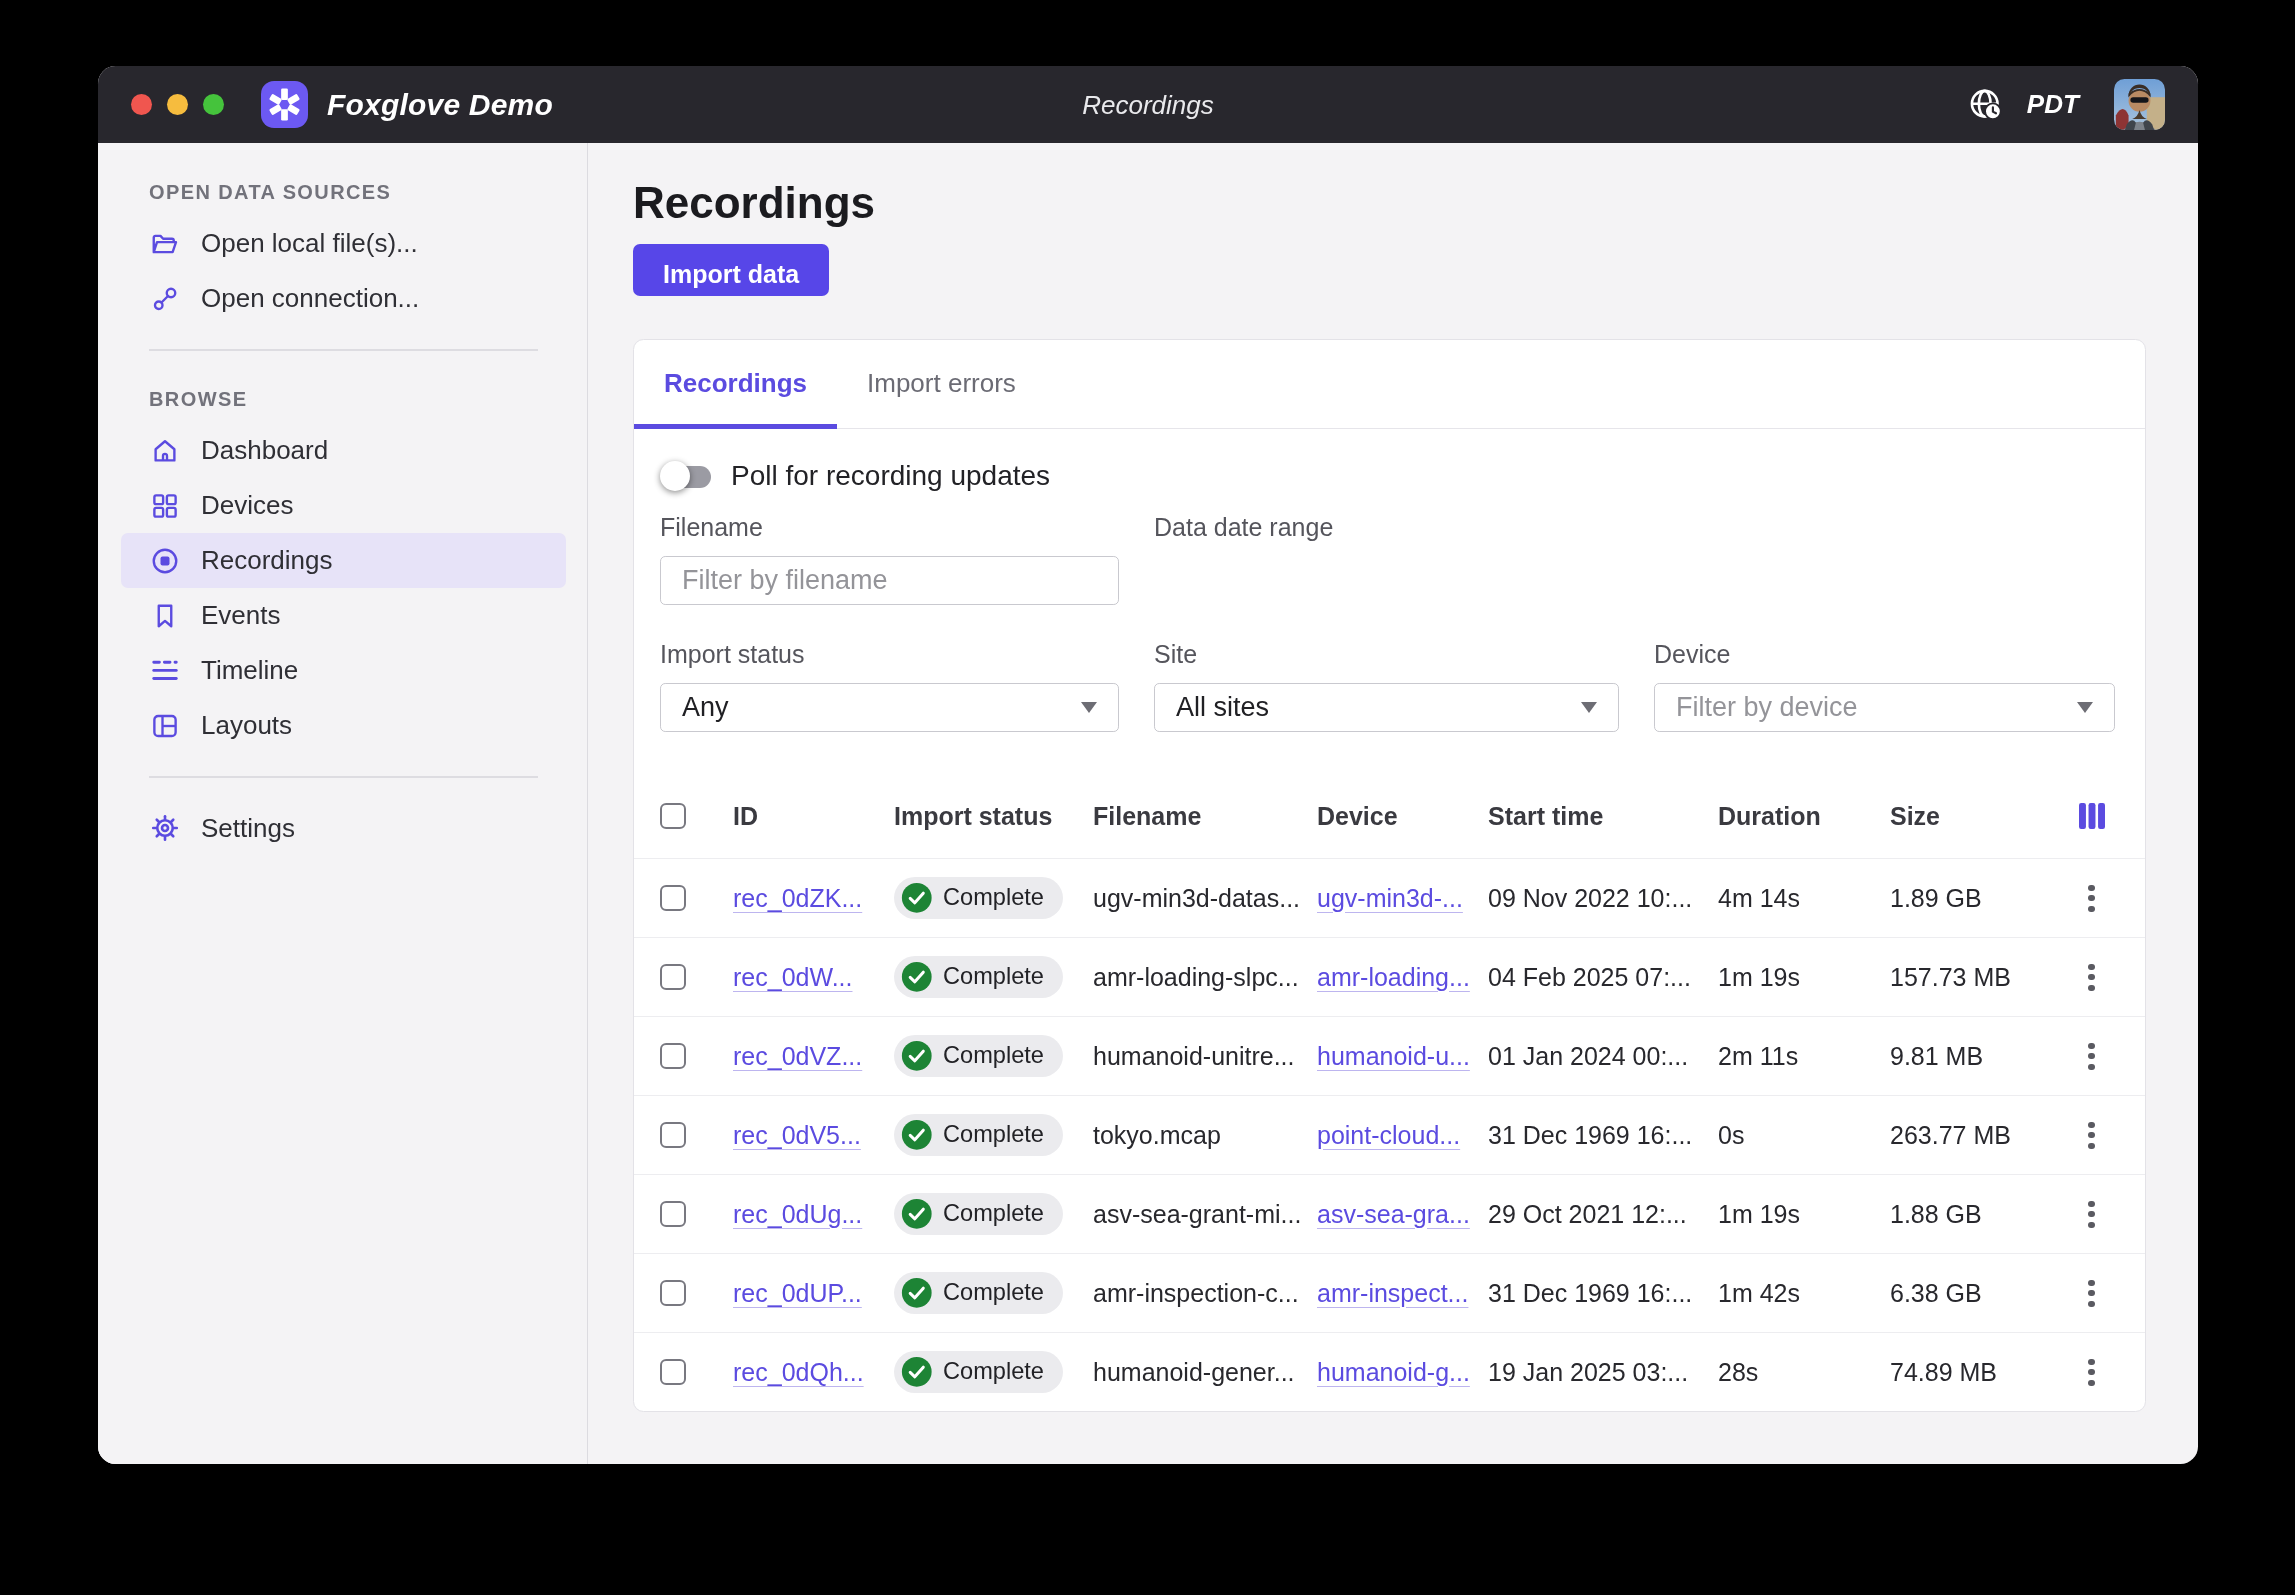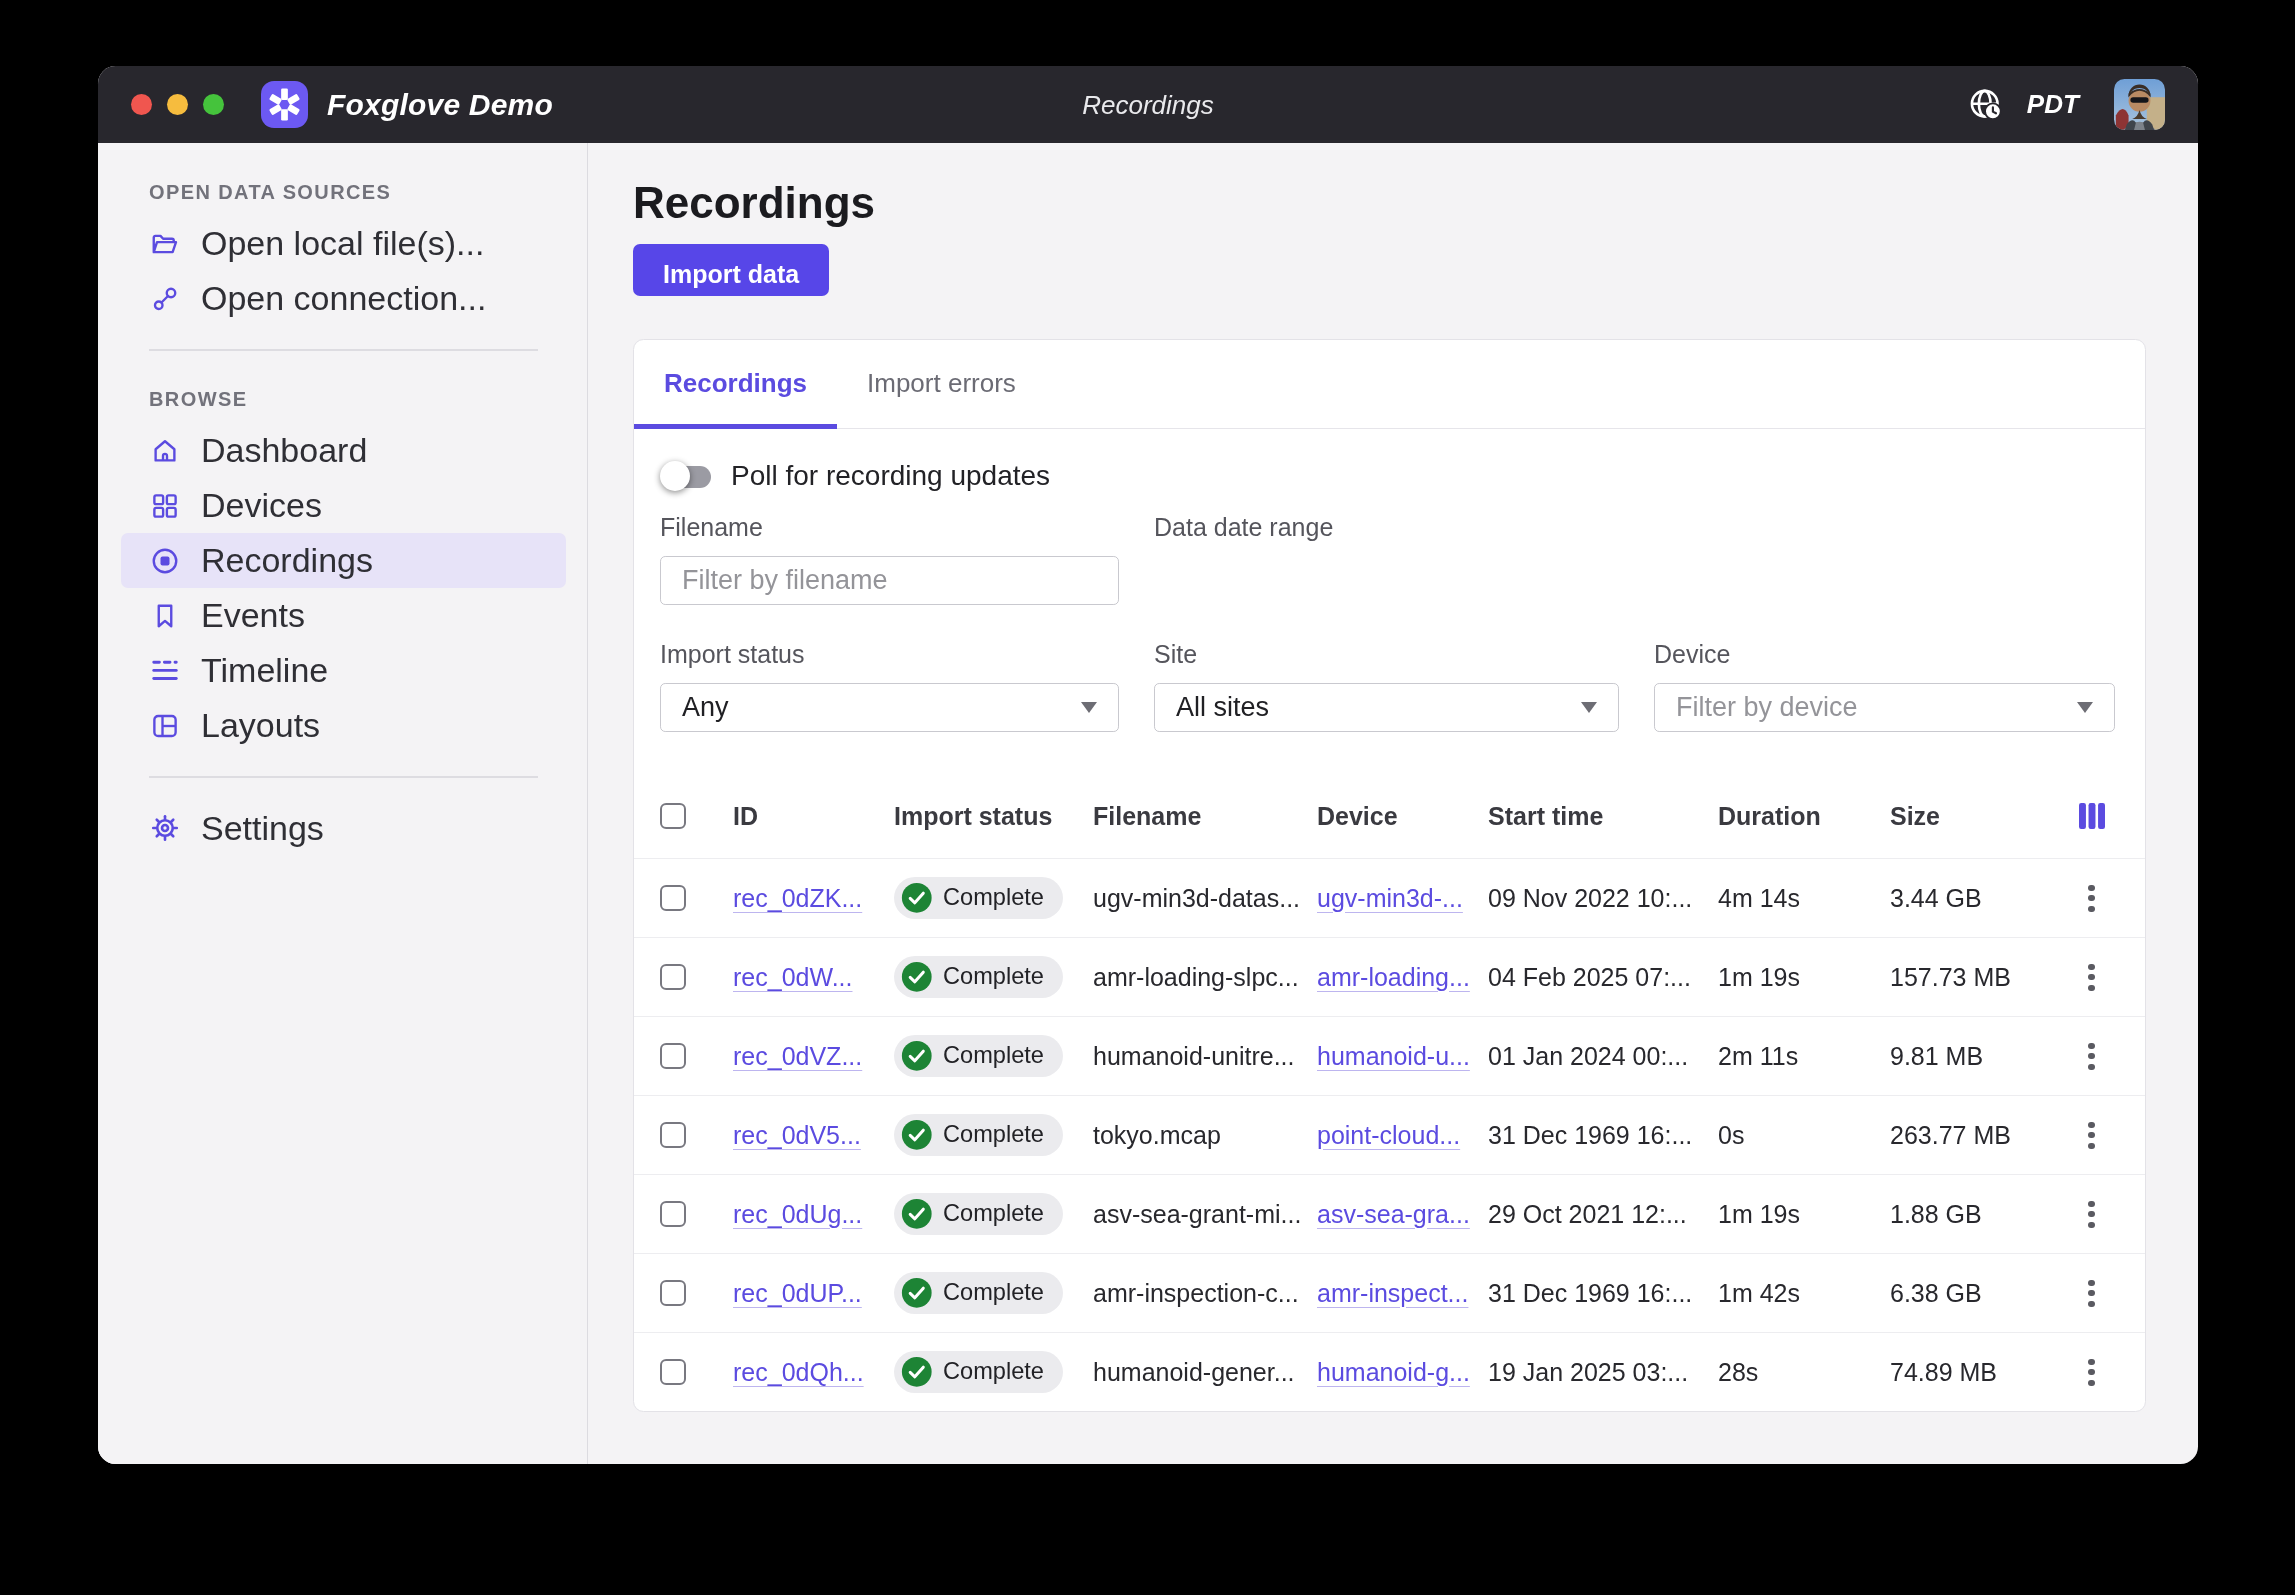--- a/index.html
+++ b/index.html
@@ -47,21 +47,21 @@
 
   
   .sidebar{ width:490px; flex:none; background:var(--sidebar-bg); border-right:1.7px solid #dcdbe0; padding-top:1px; }
   .side-heading{
     margin:37px 52px 12.2px 51px; font-size:20px; font-weight:600;
     color:#72727b; letter-spacing:1.4px;
   }
   .side-item{
     height:55px; display:flex; align-items:center; gap:21px;
     margin:0 21px 0 23px; padding-left:29px; border-radius:7px;
-    color:#2f2f35; font-size:34px; cursor:default; white-space:nowrap;
+    color:#2f2f35; font-size:26px; cursor:default; white-space:nowrap;
   }
   .side-item.selected{ background:var(--selected); }
   .side-item .ic{ width:30px; height:30px; color:var(--accent); flex:none; }
   .side-divider{ height:1.7px; background:#dddce1; margin:23px 49px 23px 51px; }
 
   
   .main{ flex:1; min-width:0; padding:35px 52px 0 45px; display:flex; flex-direction:column; overflow:hidden; }
   .page-title{ font-size:44px; font-weight:700; color:#1b1b1f; }
   .import-btn{
     margin-top:15.7px; align-self:flex-start; background:#5746e8; color:#fff;
@@ -427,21 +427,21 @@
             <div class="cell"><span class="badge">
                   <svg viewBox="0 0 36 36" width="31.5" height="31.5">
                     <use href="#i-check-circle"></use>
                   </svg>
                   <span>Complete</span>
                 </span></div>
             <div class="cell">ugv-min3d-datas...</div>
             <div class="cell"><a class="rec-link">ugv-min3d-...</a></div>
             <div class="cell">09 Nov 2022 10:...</div>
             <div class="cell">4m 14s</div>
-            <div class="cell">3.44 GB</div>
+            <div class="cell">1.89 GB</div>
             <div class="kebab">
                 <i></i>
                 <i></i>
                 <i></i>
               </div>
           </div>
 
           <div class="tr">
             <div class="checkbox"></div>
             <div class="cell"><a class="rec-link">rec_0dW...</a></div>

